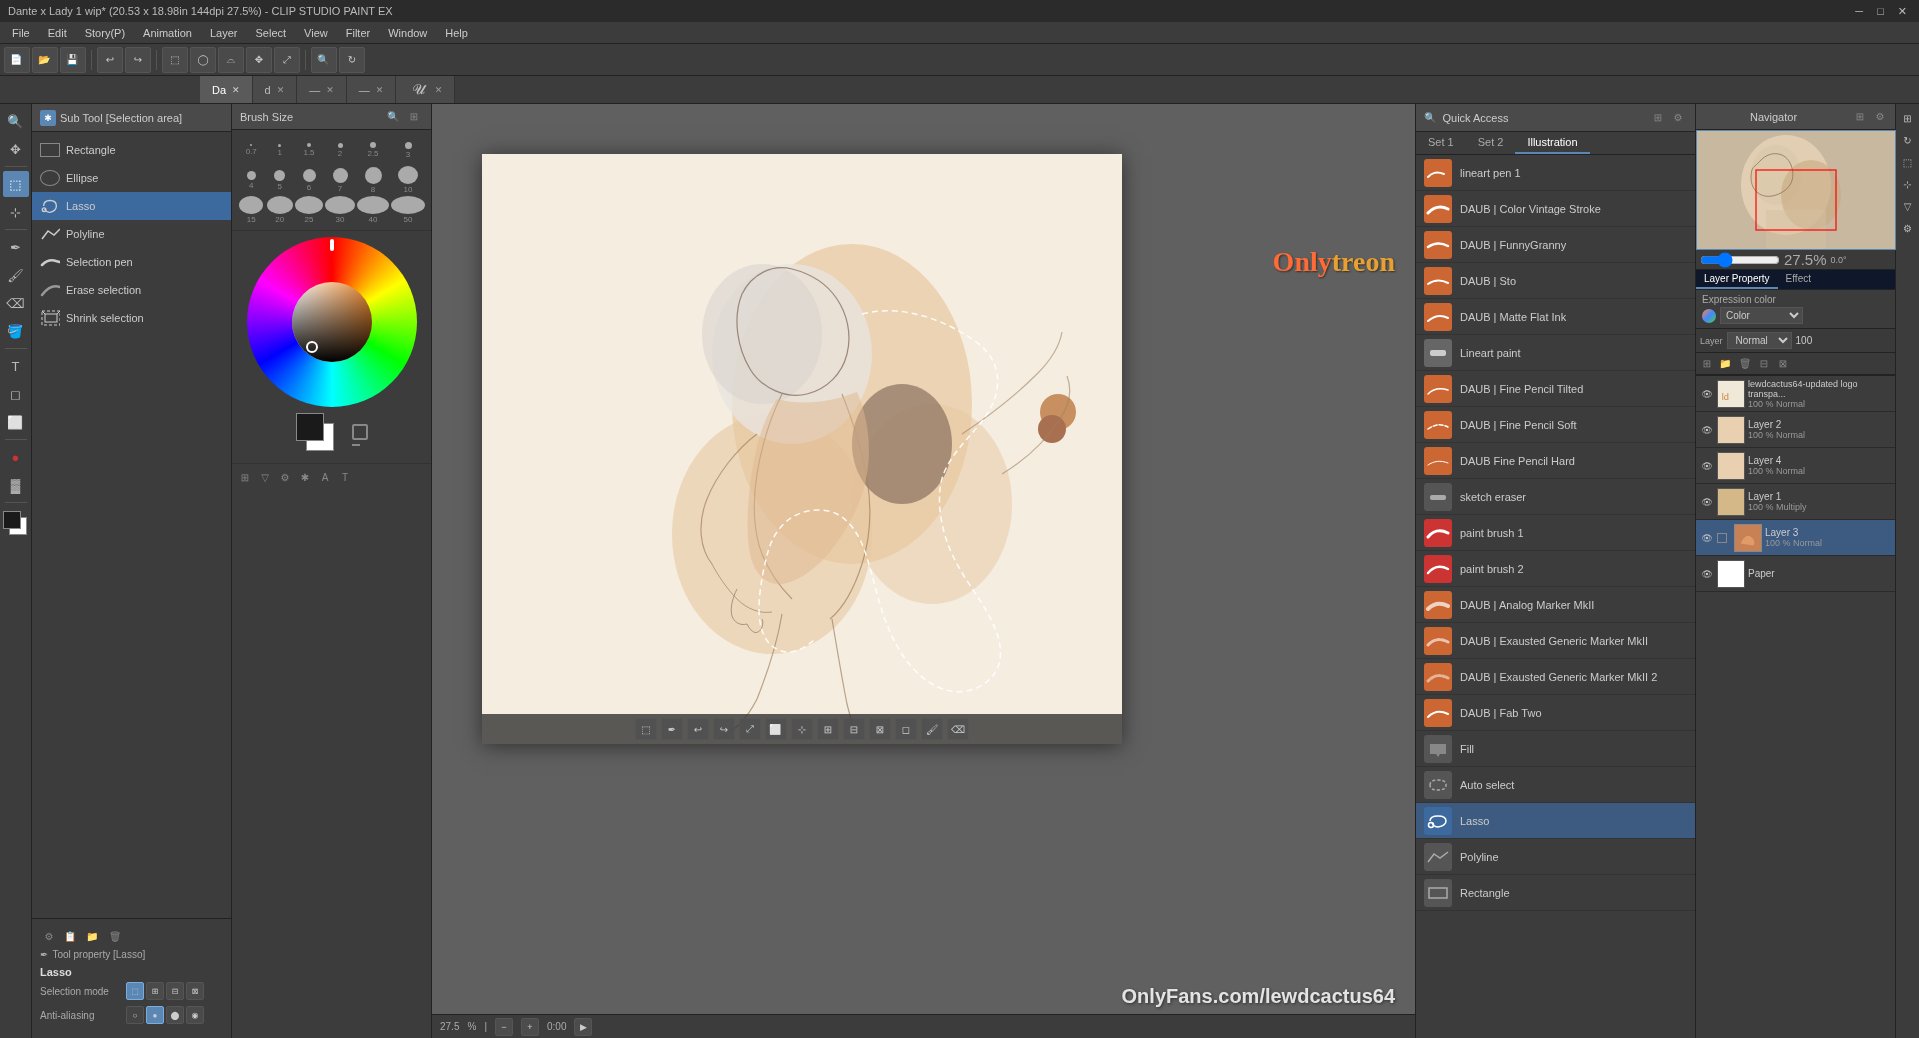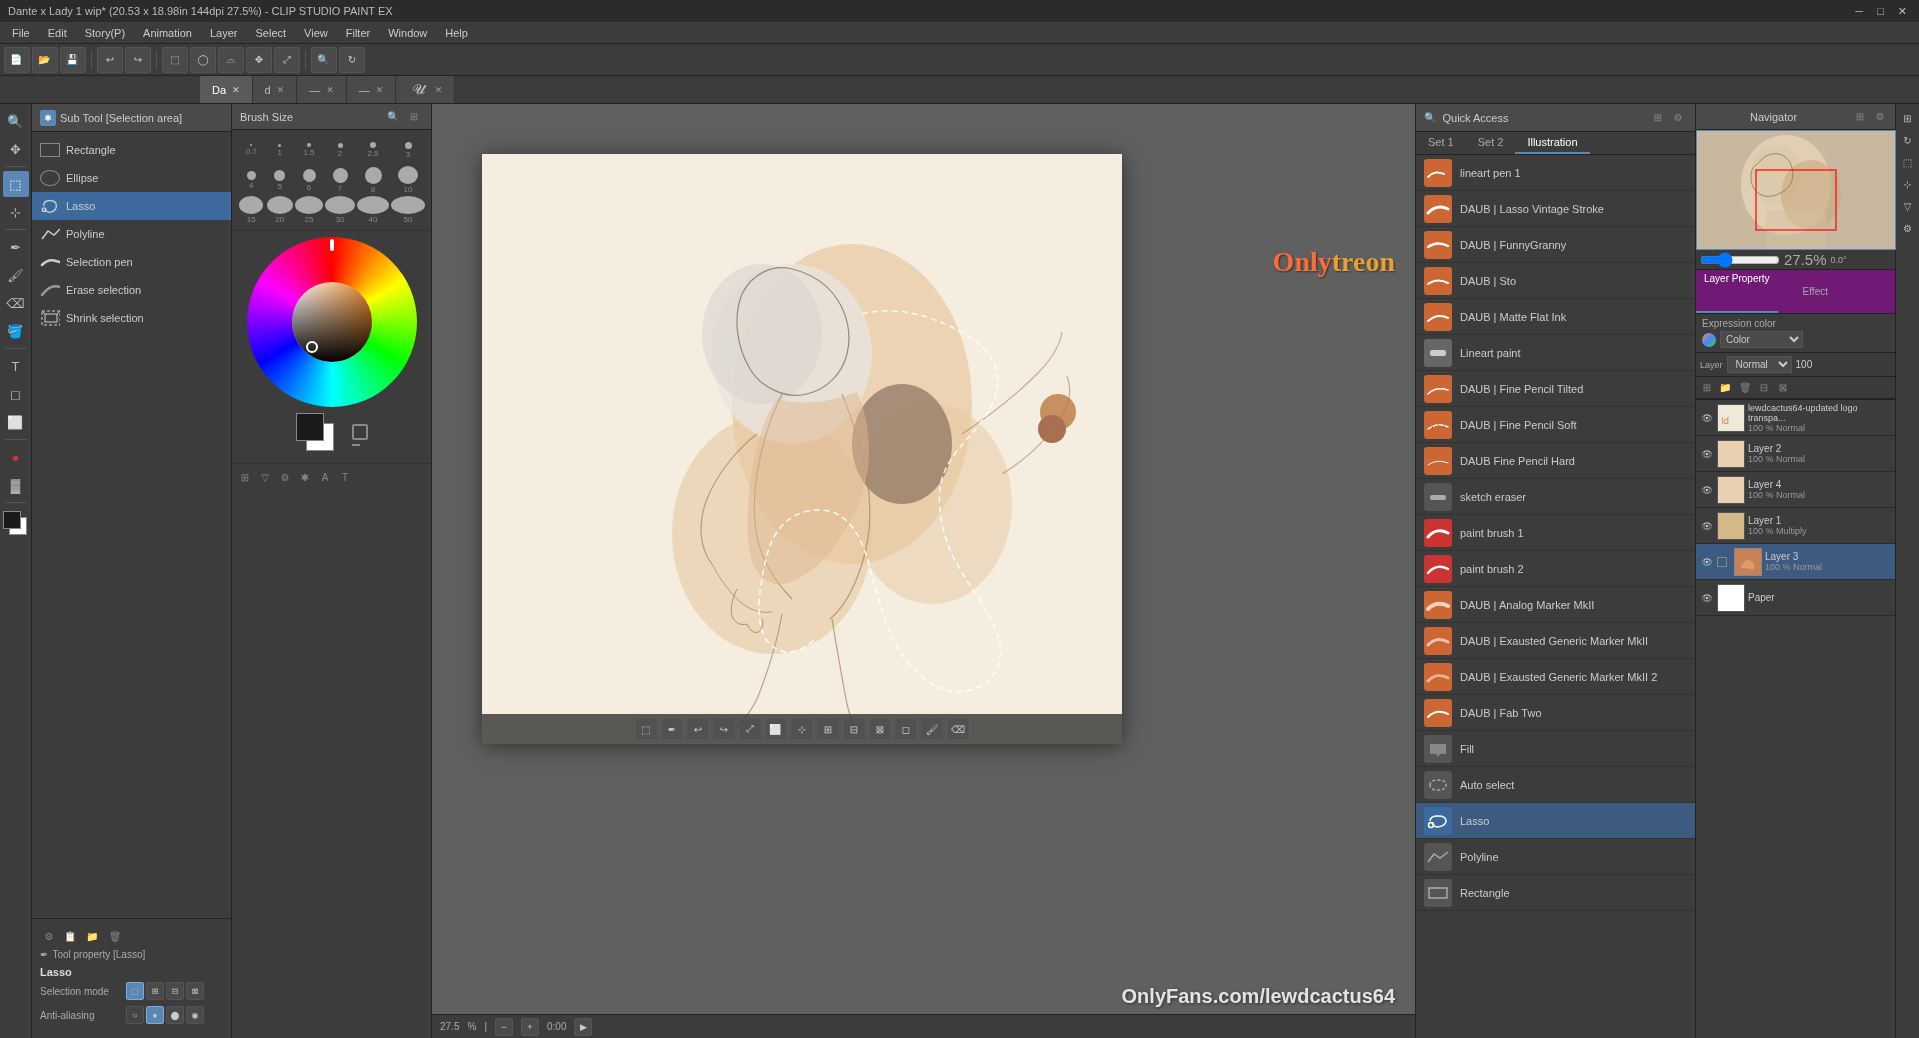--- a/index.html
+++ b/index.html
@@ -686,21 +686,21 @@
             </svg>
         </div>
         <span class="brush-list-label">lineart pen 1</span>
       </div>
       <div class="brush-list-item">
         <div class="brush-list-icon" style="background:#cc6633;">
           <svg width="24" height="16">
               <path d="M2,12 C8,6 14,4 22,8" fill="none" stroke="#fff" stroke-width="3" stroke-linecap="round"></path>
             </svg>
         </div>
-        <span class="brush-list-label">DAUB | Lasso Vintage Stroke</span>
+        <span class="brush-list-label">DAUB | Color Vintage Stroke</span>
       </div>
       <div class="brush-list-item">
         <div class="brush-list-icon" style="background:#cc6633;">
           <svg width="24" height="16">
               <path d="M2,10 C8,6 14,5 22,9" fill="none" stroke="#fff" stroke-width="2.5" stroke-linecap="round"></path>
             </svg>
         </div>
         <span class="brush-list-label">DAUB | FunnyGranny</span>
       </div>
       <div class="brush-list-item">
@@ -875,23 +875,23 @@
         <rect x="60" y="40" width="80" height="60" fill="none" stroke="red" stroke-width="1.5" opacity="0.8"></rect>
       </svg>
     </div>
 
     <div style="height:20px; background:#3a3a3a; display:flex; align-items:center; padding:0 4px; gap:4px; border-bottom:1px solid #222;">
       <input type="range" min="1" max="100" value="27" style="width: 80px; height: 8px;">
       <span style="font-size:15px; color:#aaa;">27.5%</span>
       <span style="font-size:9px; color:#aaa;">0.0°</span>
     </div>
 
-    <div style="display:flex; background:#701a75; border-bottom:1px solid #222;">
+    <div style="display:flex; background:#0f172a; border-bottom:1px solid #222;">
       <div style="padding:3px 8px; font-size:10px; cursor:pointer; color:#fff; border-bottom:2px solid #5b87b5;">Layer Property</div>
-      <div style="padding:16px 8px; font-size:10px; cursor:pointer; color:#aaa;margin-left:17px;">Effect</div>
+      <div style="padding:3px 8px; font-size:10px; cursor:pointer; color:#aaa;">Effect</div>
     </div>
 
     <div style="padding:4px 6px; font-size:10px; color:#aaa; border-bottom:1px solid #222;">
       <span>Expression color</span>
       <div style="display:flex; align-items:center; gap:4px; margin-top:2px;">
         <div style="width:14px;height:14px;border-radius:50%;background:linear-gradient(135deg,#ff8844,#4488ff,#44cc44);"></div>
         <select style="background:#4a4a4a; border:1px solid #555; color:#ccc; font-size:10px; padding:1px;">
           <option>Color</option>
           <option>Gray</option>
           <option>Monochrome</option>

